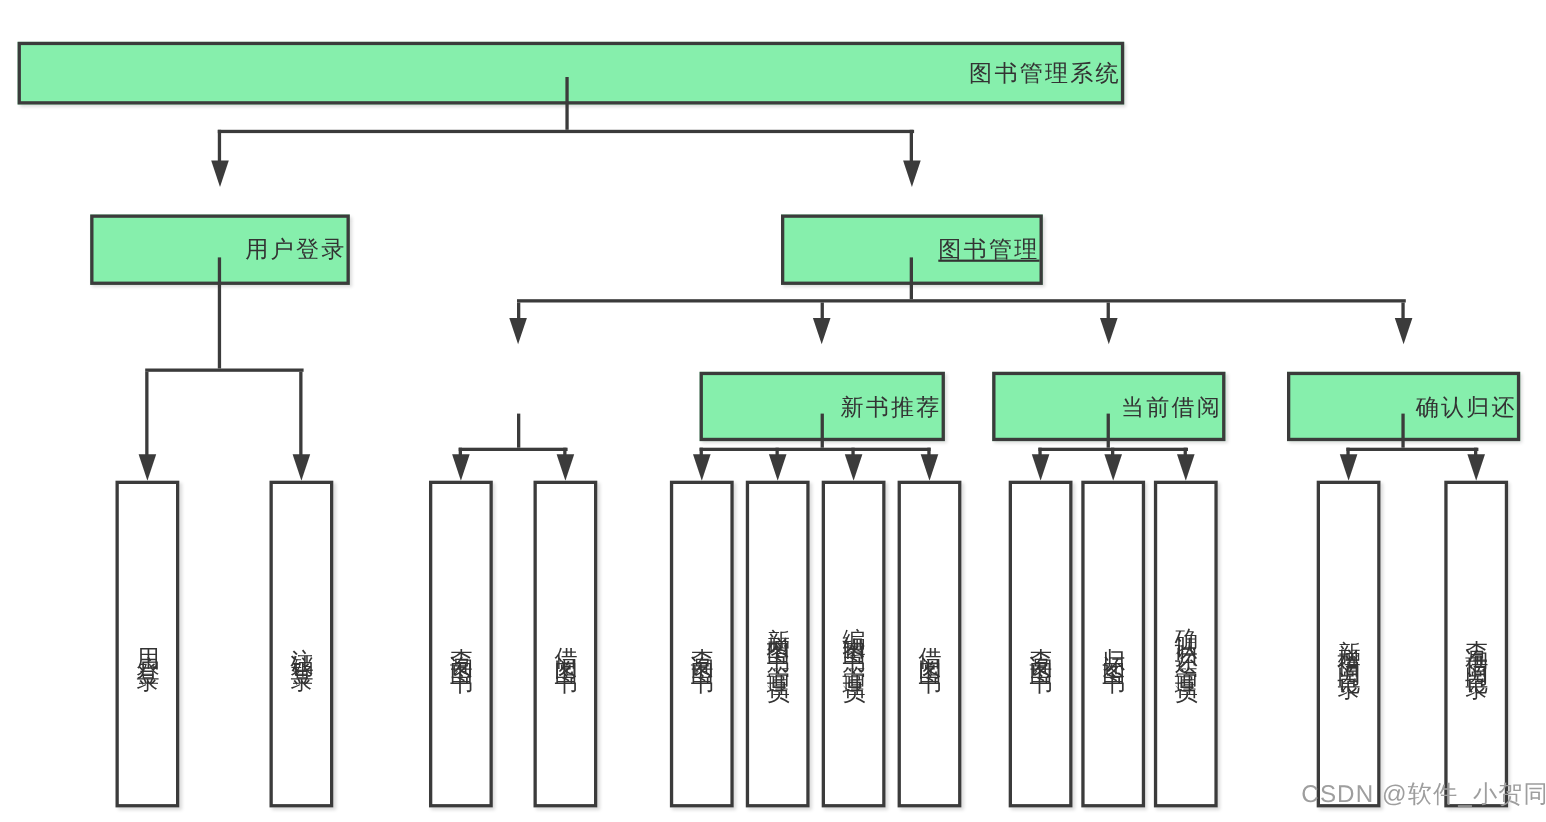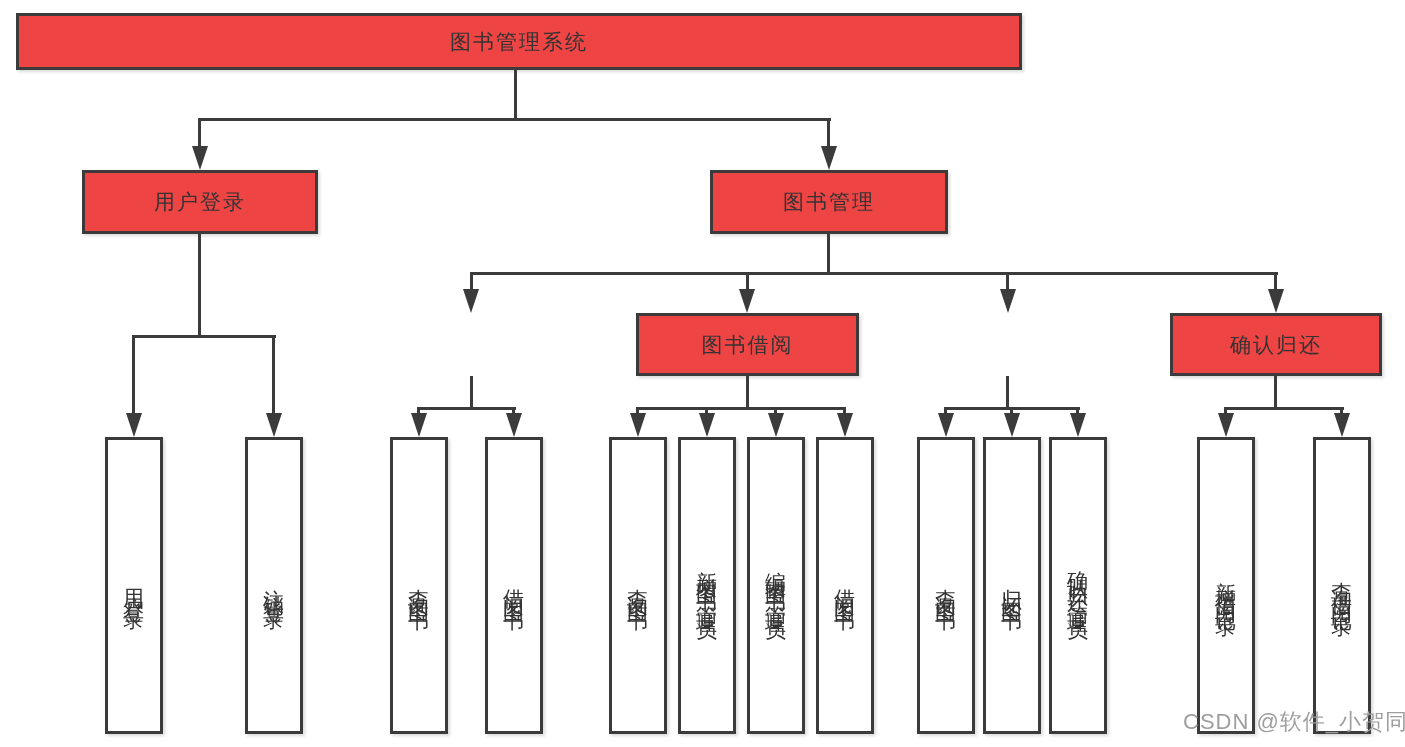--- a/index.html
+++ b/index.html
@@ -15,28 +15,29 @@
     width: 1405px;
     height: 747px;
     background: var(--background);
     font-family: "Liberation Sans", "DejaVu Sans", sans-serif;
     color: var(--text);
     overflow: hidden;
   }
   .node {
     position: absolute;
     border: 3px solid var(--line);
-    background: #ef4444;
+    background: #86efac;
     display: flex;
     align-items: center;
-    justify-content: center;
+    justify-content: flex-end;
     font-size: 21px;
     letter-spacing: 2px;
     color: var(--text);
     box-shadow: 2px 2px 3px rgba(0,0,0,0.14);
+    margin-top: 25px;
   }
   .leaf {
     position: absolute;
     border: 3px solid var(--line);
     background: #fff;
     width: 58px;
     height: 297px;
     display: flex;
     align-items: center;
     justify-content: center;
@@ -86,21 +87,21 @@
   <div class="vline" style="left:514px; top:70px; width:3px; height:48px;"></div>
   <div class="hline" style="left:198px; top:118px; width:633px; height:3px;"></div>
   <div class="vline" style="left:198px; top:118px; width:3px; height:30px;"></div>
   <div class="arrowhead" style="left:192px; top:146px;"></div>
   <div class="vline" style="left:827px; top:118px; width:3px; height:30px;"></div>
   <div class="arrowhead" style="left:821px; top:146px;"></div>
 
   <div class="node" style="left:82px; top:170px; width:236px; height:64px;">
     <span>用户登录</span>
   </div>
-  <div class="node" style="left:710px; top:170px; width:238px; height:64px;">
+  <div class="node" style="left:710px; top:170px; width:238px; height:64px;text-decoration:underline;">
     <span>图书管理</span>
   </div>
 
   <div class="vline" style="left:198px; top:234px; width:3px; height:101px;"></div>
   <div class="hline" style="left:132px; top:335px; width:144px; height:3px;"></div>
   <div class="vline" style="left:132px; top:338px; width:3px; height:77px;"></div>
   <div class="arrowhead" style="left:126px; top:413px;"></div>
   <div class="vline" style="left:272px; top:338px; width:3px; height:77px;"></div>
   <div class="arrowhead" style="left:266px; top:413px;"></div>
 
@@ -109,21 +110,24 @@
   <div class="vline" style="left:470px; top:275px; width:3px; height:16px;"></div>
   <div class="arrowhead" style="left:463px; top:289px;"></div>
   <div class="vline" style="left:746px; top:275px; width:3px; height:16px;"></div>
   <div class="arrowhead" style="left:739px; top:289px;"></div>
   <div class="vline" style="left:1006px; top:275px; width:3px; height:16px;"></div>
   <div class="arrowhead" style="left:1000px; top:289px;"></div>
   <div class="vline" style="left:1274px; top:275px; width:3px; height:16px;"></div>
   <div class="arrowhead" style="left:1268px; top:289px;"></div>
 
   <div class="node" style="left:636px; top:313px; width:223px; height:63px;">
-    <span>图书借阅</span>
+    <span>新书推荐</span>
+  </div>
+  <div class="node" style="left:902px; top:313px; width:212px; height:63px;">
+    <span>当前借阅</span>
   </div>
   <div class="node" style="left:1170px; top:313px; width:212px; height:63px;">
     <span>确认归还</span>
   </div>
 
   <div class="vline" style="left:470px; top:376px; width:3px; height:31px;"></div>
   <div class="hline" style="left:417px; top:407px; width:99px; height:3px;"></div>
   <div class="vline" style="left:417px; top:407px; width:3px; height:9px;"></div>
   <div class="arrowhead" style="left:411px; top:413px;"></div>
   <div class="vline" style="left:512px; top:407px; width:3px; height:9px;"></div>

